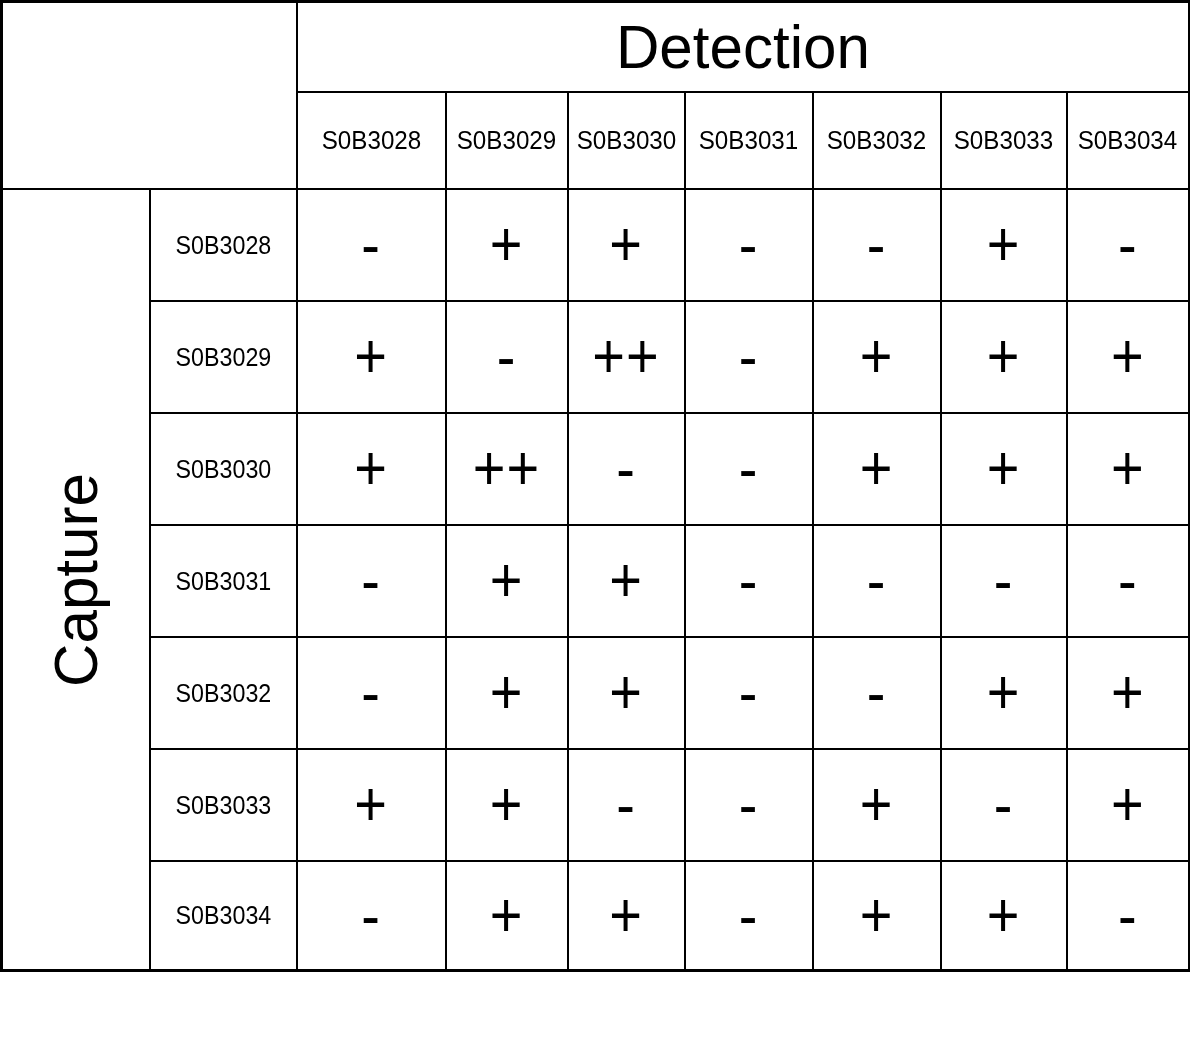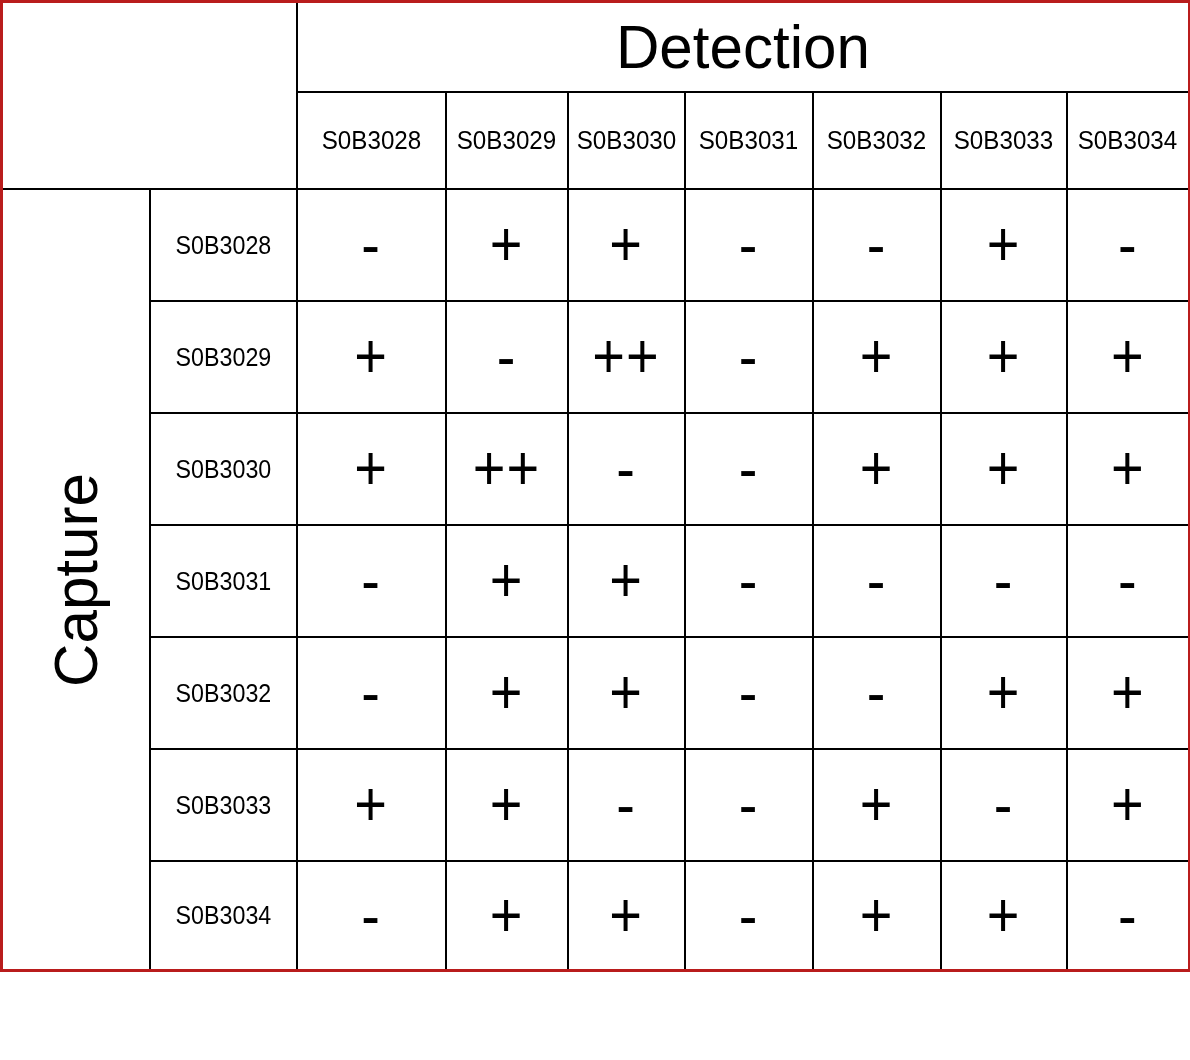--- a/index.html
+++ b/index.html
@@ -13,21 +13,21 @@
     width: 1190px;
     height: 1060px;
     background: #ffffff;
     position: relative;
     overflow: hidden;
   }
   table.matrix {
     border-collapse: collapse;
     table-layout: fixed;
     width: 1188px;
-    border: 3px solid #b91c1c;
+    border: 3px solid #000000;
   }
   table.matrix td {
     border: 2px solid #000000;
     text-align: center;
     vertical-align: middle;
     padding: 0;
     overflow: hidden;
     background: #ffffff;
   }
   td.detection-cell {

